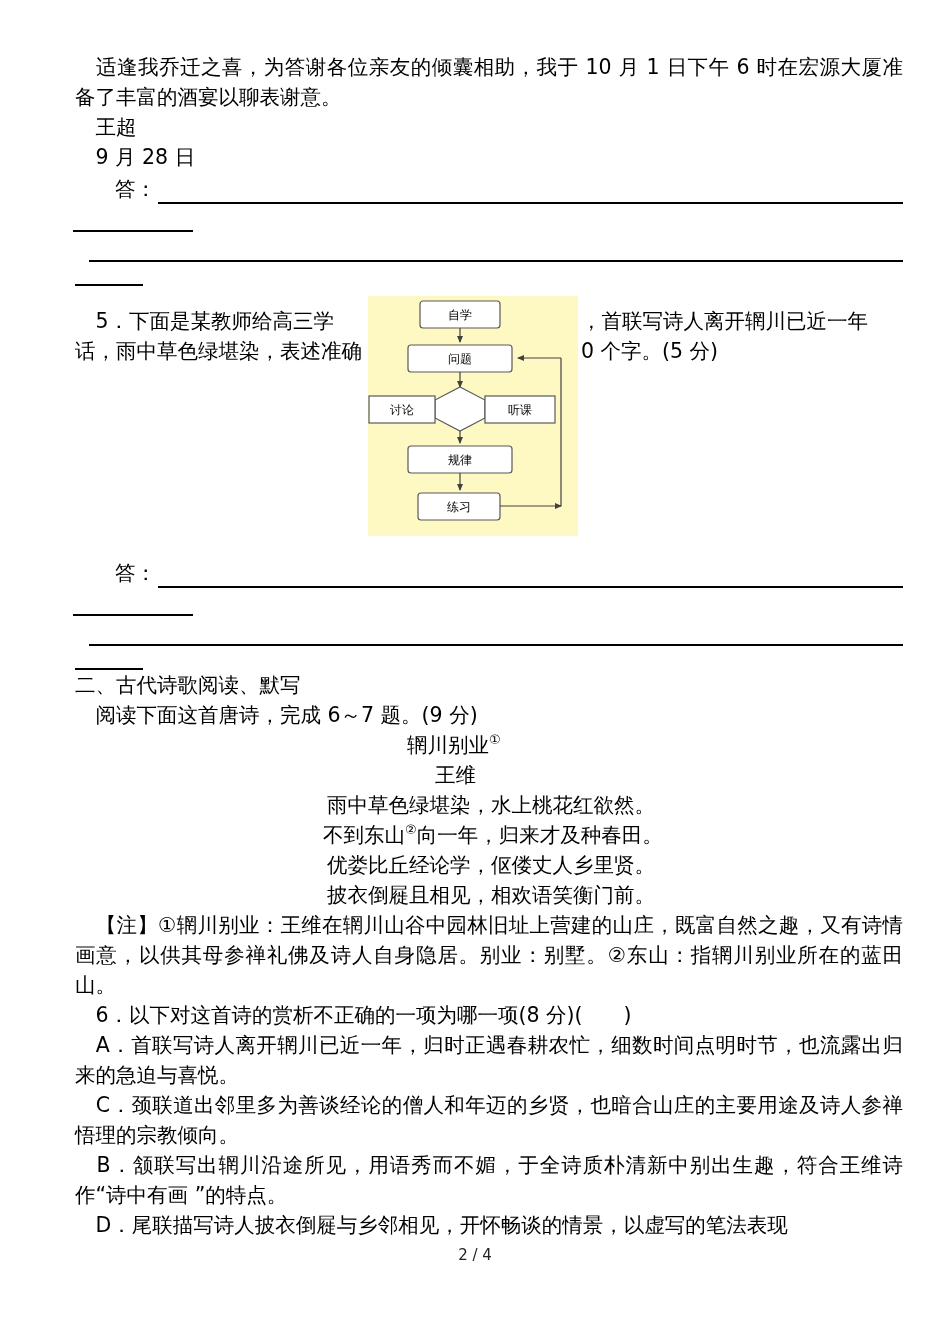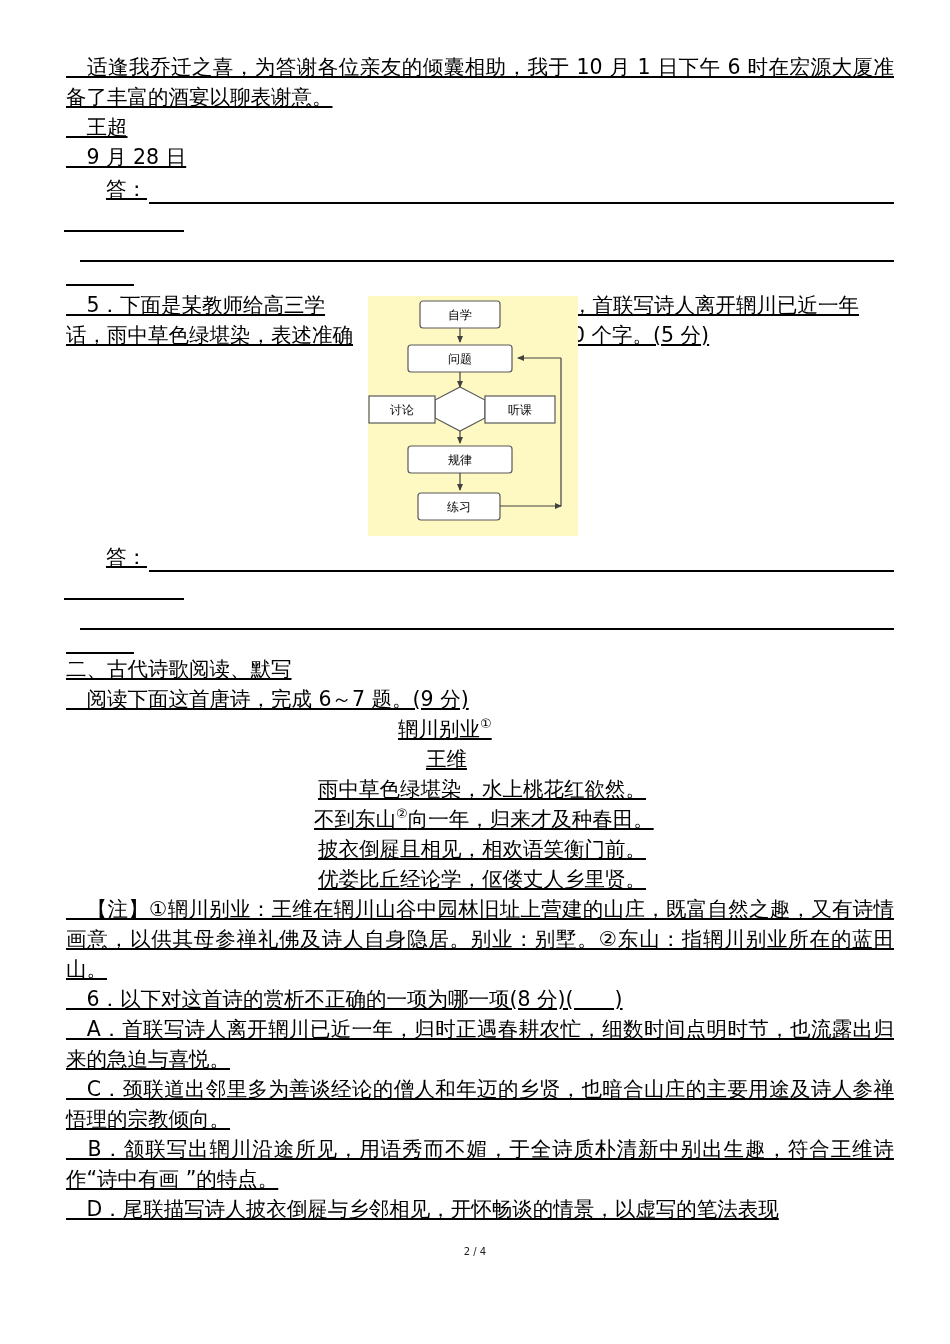--- a/index.html
+++ b/index.html
@@ -13,24 +13,23 @@
   }
   .page {
     position: relative;
     width: 950px;
     height: 1344px;
     background: #ffffff;
     overflow: hidden;
   }
   .content {
     position: absolute;
-    left: 66px;
+    left: 75px;
     top: 52px;
     width: 828px;
-    text-decoration: underline;
   }
   .para {
     font-size: 20.5px;
     line-height: 30px;
     letter-spacing: 0px;
     text-align: justify;
     white-space: pre-wrap;
     word-break: break-all;
   }
   .noindent {
@@ -72,21 +71,21 @@
   }
   .rule-tiny {
     width: 68px;
     border-bottom: 2px solid #000;
     height: 22px;
   }
 
   
   .q5-wrap {
     position: relative;
-    margin-top: 4px;
+    margin-top: 20px;
   }
   .q5-row {
     display: flex;
     font-size: 20.5px;
     line-height: 30px;
     white-space: pre;
   }
   .q5-left { width: 306px; overflow: hidden; }
   .q5-gap  { width: 200px; }
   .q5-right { flex: 1 1 auto; }
@@ -118,21 +117,21 @@
     vertical-align: super;
     line-height: 0;
   }
 
   .pagenum {
     position: absolute;
     left: 0;
     right: 0;
     top: 1246px;
     text-align: center;
-    font-size: 10px;
+    font-size: 15px;
     color: #222;
   }
   .spacer-20 { height: 20px; }
   .spacer-34 { height: 34px; }
 </style>
 </head>
 <body>
 
 <div class="page">
 
@@ -182,22 +181,22 @@
       <div class="rule-tiny"></div>
     </div>
 
     <div class="para noindent">二、古代诗歌阅读、默写</div>
     <div class="para noindent">　阅读下面这首唐诗，完成 6～7 题。(9 分)</div>
 
     <div class="poem-title"><span>辋川别业</span><sup class="note">①</sup></div>
     <div class="poem-author">王维</div>
     <div class="poem-line">雨中草色绿堪染，水上桃花红欲然。</div>
     <div class="poem-line first"><span>不到东山</span><sup class="note">②</sup><span>向一年，归来才及种春田。</span></div>
+    <div class="poem-line">优娄比丘经论学，伛偻丈人乡里贤。</div>
     <div class="poem-line">披衣倒屣且相见，相欢语笑衡门前。</div>
-    <div class="poem-line">优娄比丘经论学，伛偻丈人乡里贤。</div>
 
     <div class="para noindent">　【注】①辋川别业：王维在辋川山谷中园林旧址上营建的山庄，既富自然之趣，又有诗情画意，以供其母参禅礼佛及诗人自身隐居。别业：别墅。②东山：指辋川别业所在的蓝田山。</div>
 
     <div class="para noindent">　6．以下对这首诗的赏析不正确的一项为哪一项(8 分)(　　)</div>
     <div class="para noindent">　A．首联写诗人离开辋川已近一年，归时正遇春耕农忙，细数时间点明时节，也流露出归来的急迫与喜悦。</div>
     <div class="para noindent">　C．颈联道出邻里多为善谈经论的僧人和年迈的乡贤，也暗合山庄的主要用途及诗人参禅悟理的宗教倾向。</div>
     <div class="para noindent">　B．颔联写出辋川沿途所见，用语秀而不媚，于全诗质朴清新中别出生趣，符合王维诗作“诗中有画 ”的特点。</div>
     <div class="para noindent">　D．尾联描写诗人披衣倒屣与乡邻相见，开怀畅谈的情景，以虚写的笔法表现</div>
 
   </div>

